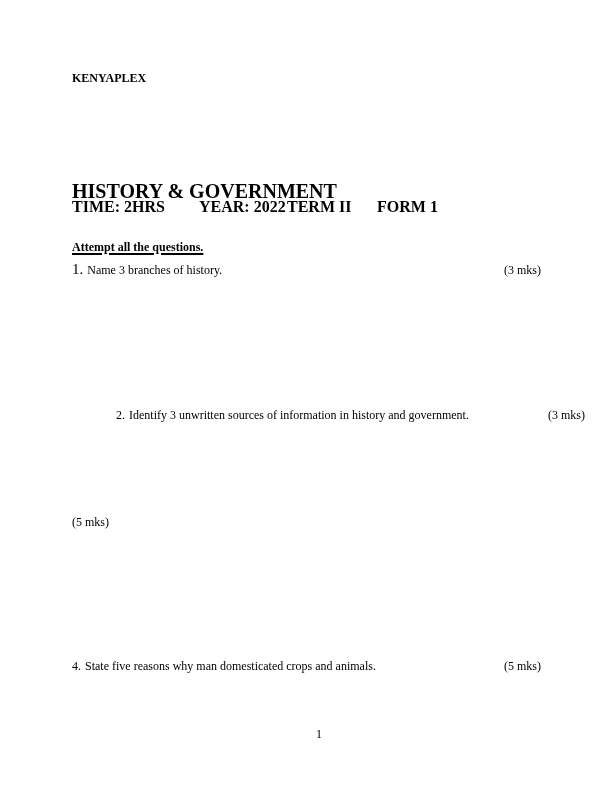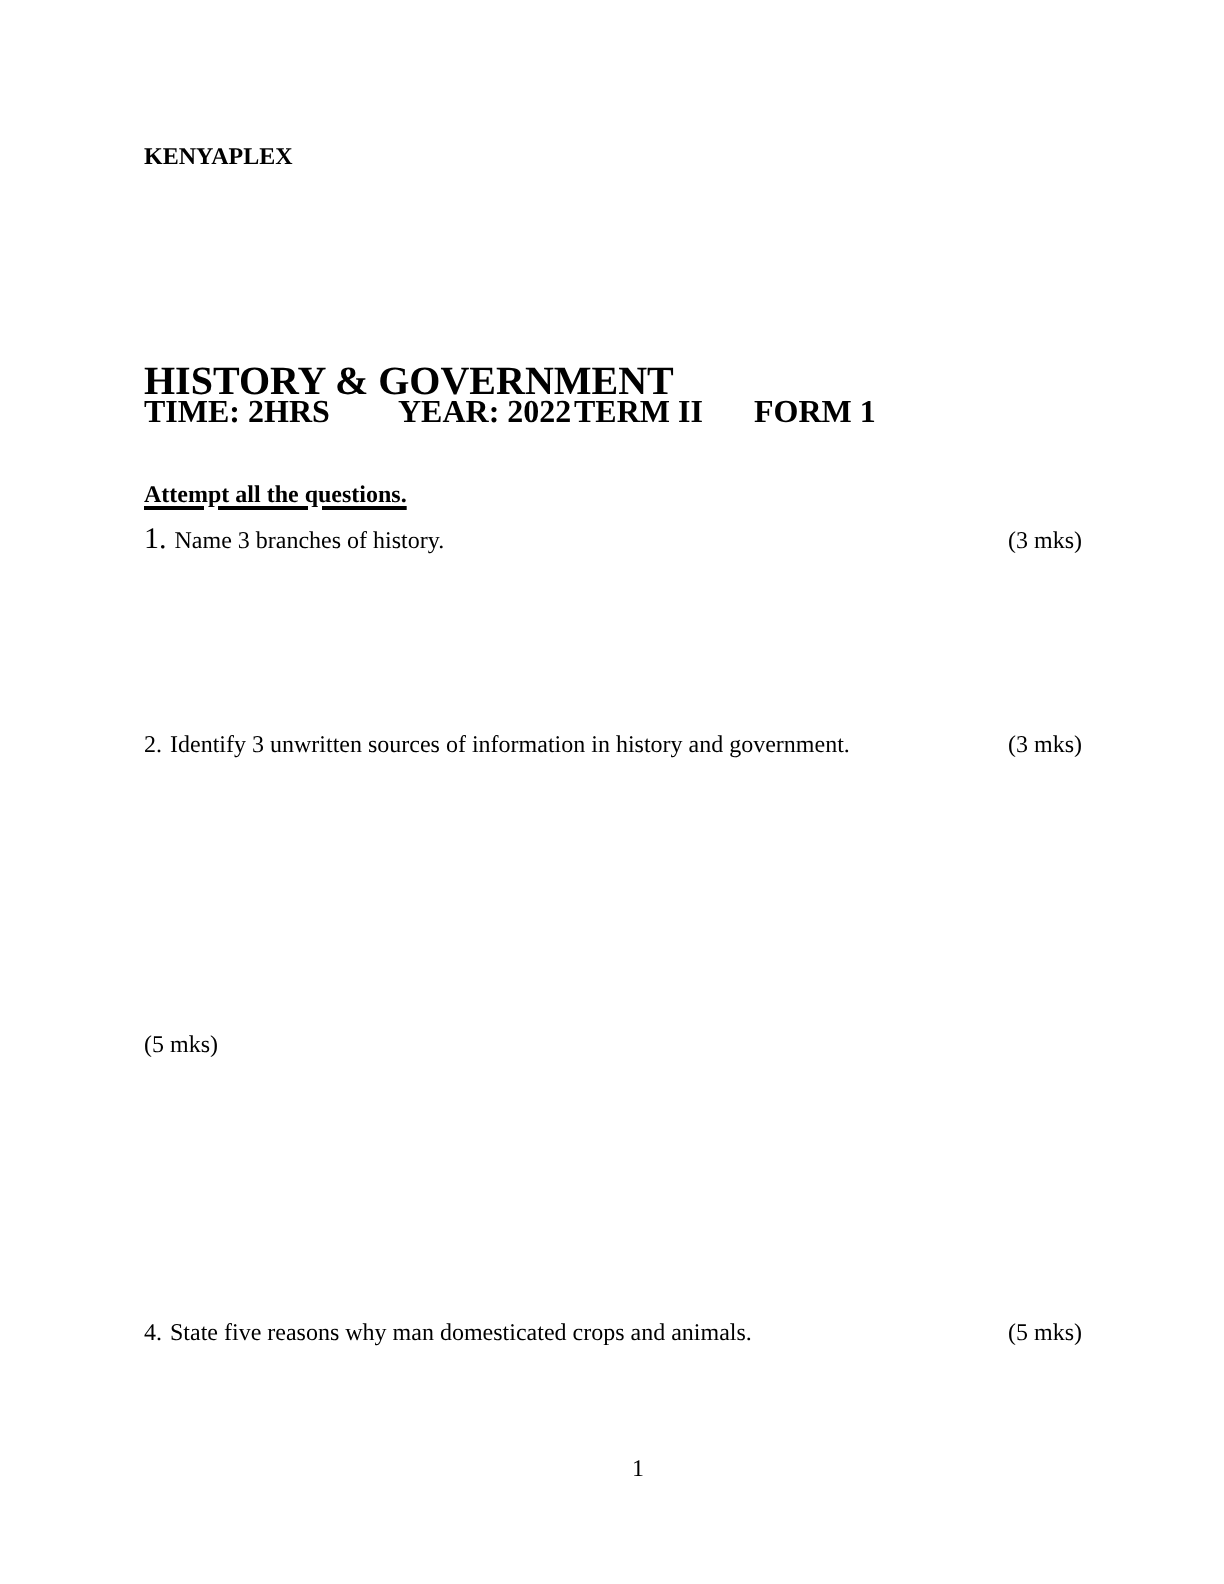--- a/index.html
+++ b/index.html
@@ -53,21 +53,21 @@
     position: absolute;
     left: 72px;
     width: 469px;
     display: flex;
     justify-content: space-between;
     align-items: flex-start;
     font-size: 12px;
     line-height: 16px;
   }
   .q1 { top: 262px; }
-  .q2 { top: 364px; }
+  .q2 { top: 407px; margin-left: 44px; }
   .q3 { top: 514px; }
   .q4 { top: 658px; }
   .q-text { white-space: nowrap; }
   .q-num { margin-right: 4px; }
   .num-large { font-size: 15px; line-height: 0; }
   .q-marks { white-space: nowrap; }
   .page-number {
     position: absolute;
     top: 726px;
     left: 319px;

